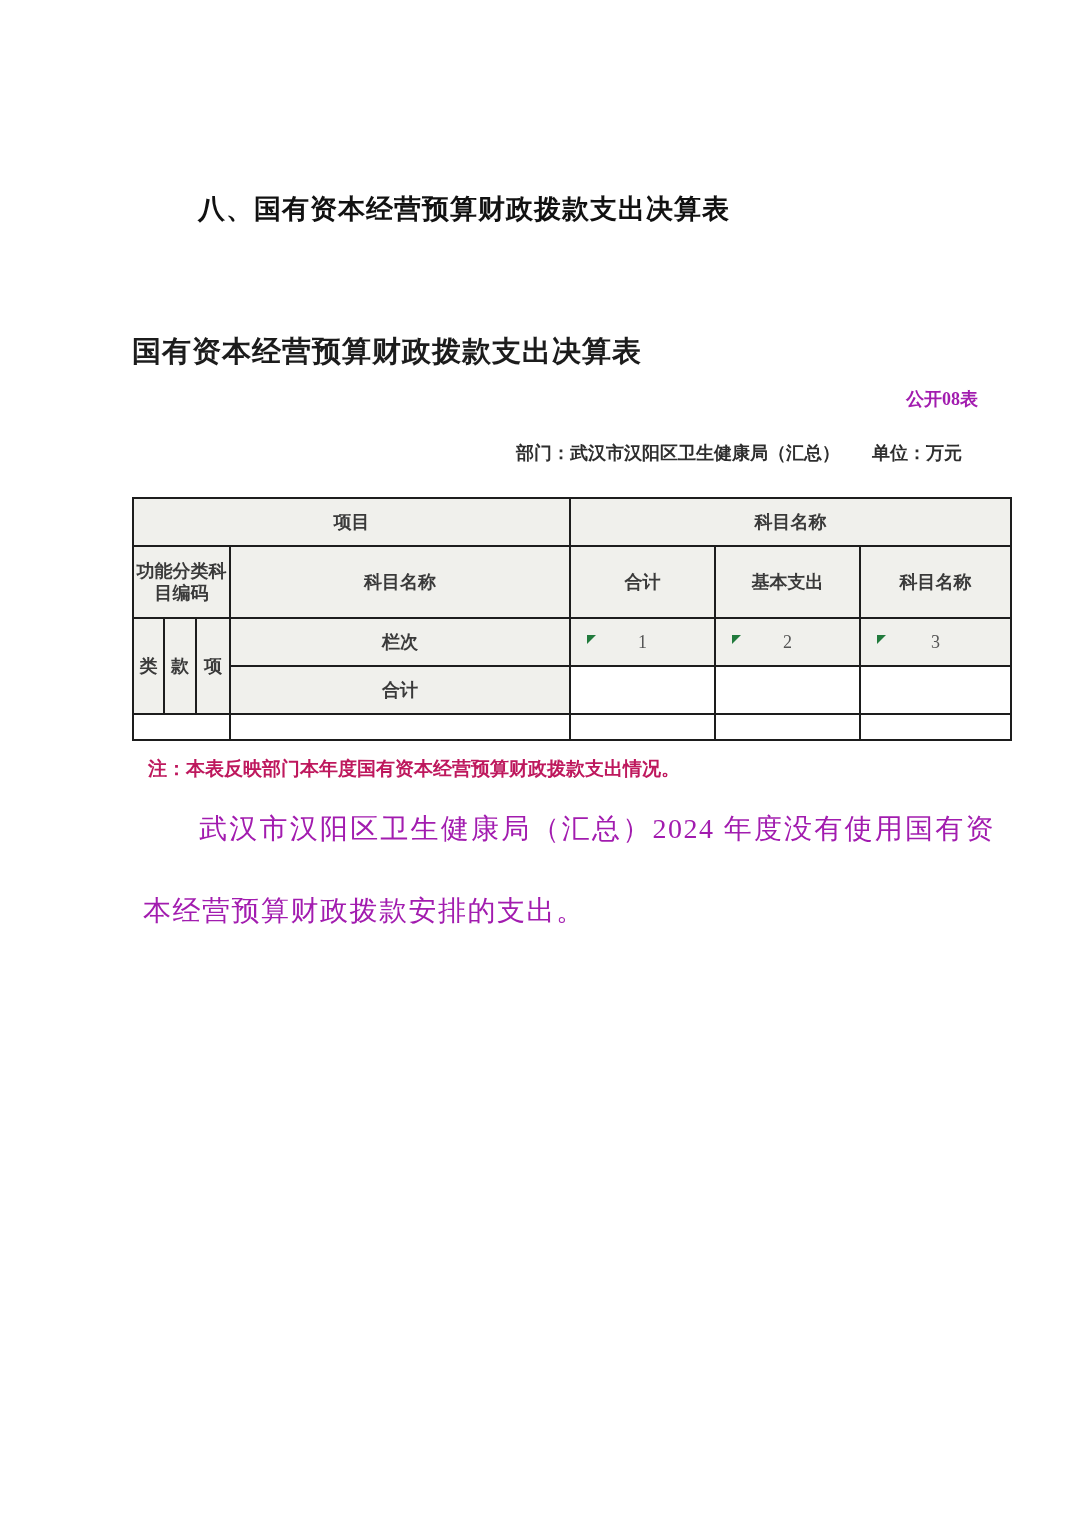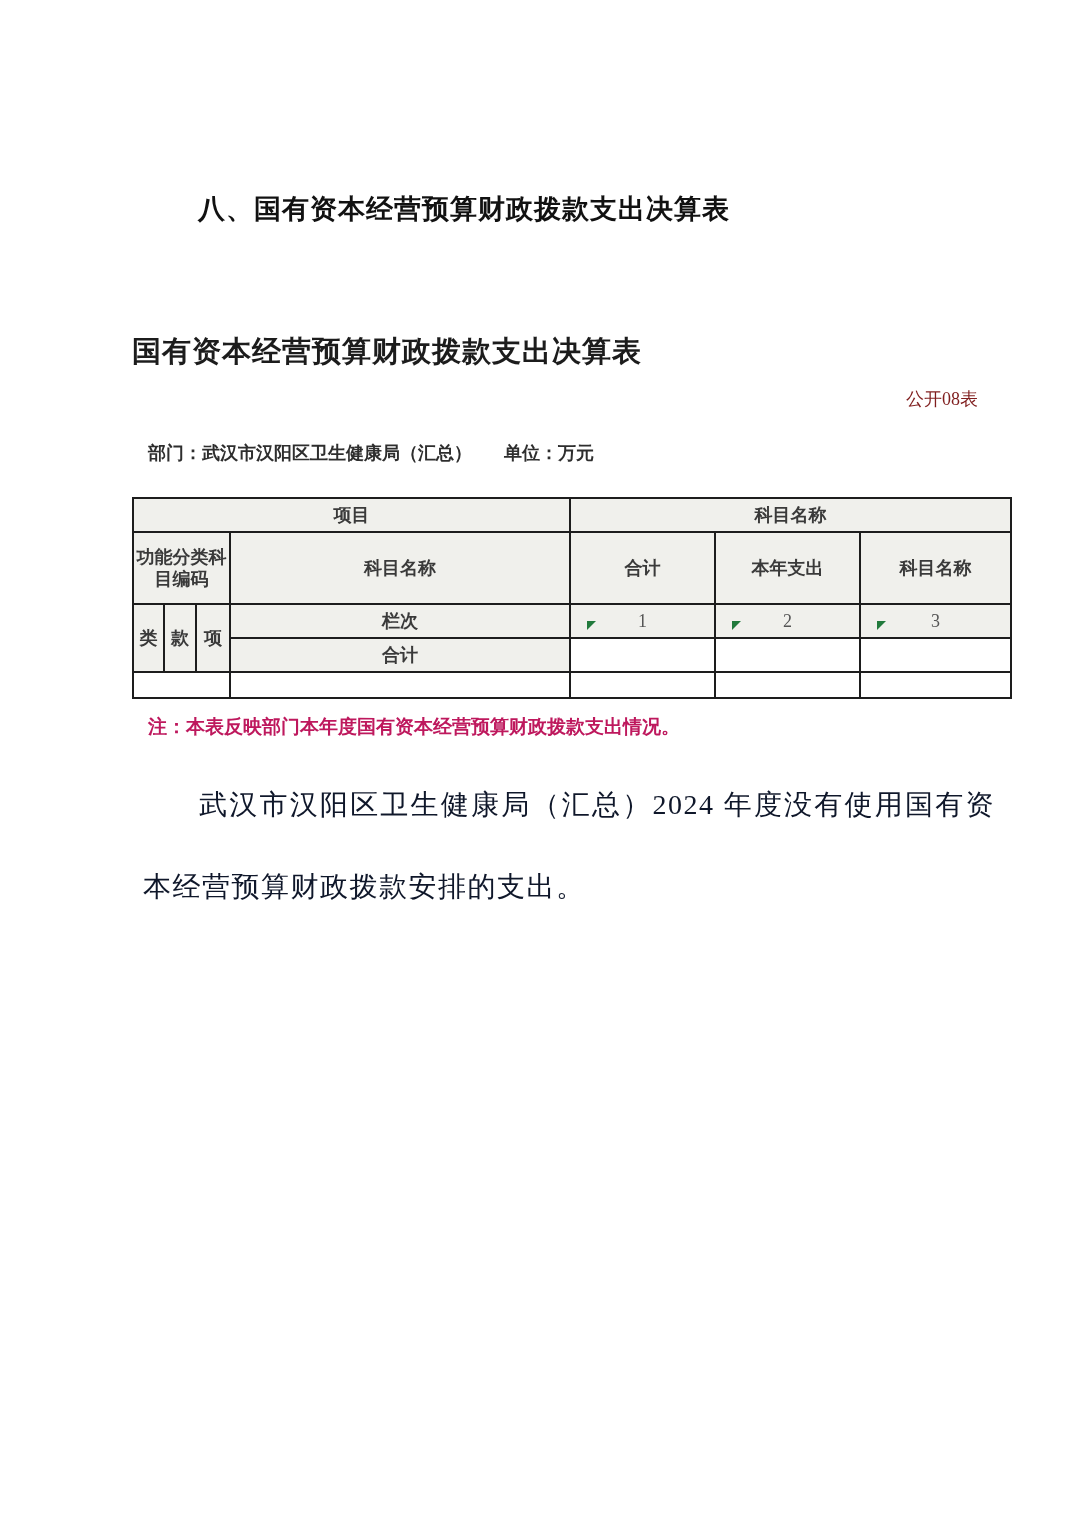--- a/index.html
+++ b/index.html
@@ -30,47 +30,47 @@
   .report-title {
     text-align: left;
     font-weight: bold;
     font-size: 29px;
     letter-spacing: 1px;
     color: #1c1c1c;
   }
   .meta-right {
     text-align: right;
     font-size: 18px;
-    font-weight: normal;
-    color: #7f1d1d;
+    font-weight: bold;
+    color: #a21caf;
     margin-top: 3px;
     line-height: 22px;
   }
   .meta-line {
     display: flex;
-    justify-content: flex-start;
+    justify-content: flex-end;
     font-size: 18px;
     font-weight: bold;
     color: #2e2e2e;
     line-height: 23px;
     margin-bottom: 2px;
   }
 
   table.fiscal {
     border-collapse: collapse;
     table-layout: fixed;
     width: 878px;
   }
   table.fiscal td {
     border: 2px solid #1d1d1d;
     text-align: center;
     vertical-align: middle;
     font-size: 18px;
     overflow: hidden;
-    padding: 4px 2px;
+    padding: 11px 2px;
   }
   td.shade { background: #f0f0ec; }
   td.hdr { font-weight: bold; color: #3a3a3a; }
   td.code-hdr { line-height: 22px; }
   td.num { color: #555; font-size: 17px; position: relative; }
   td.blank { background: #ffffff; }
   tr.r1 td { height: 27px; }
   tr.r2 td { height: 72px; }
   tr.r3 td { height: 26px; }
   tr.r4 td { height: 25px; }
@@ -88,26 +88,26 @@
   .note-line {
     font-size: 19px;
     font-weight: bold;
     color: #be185d;
     line-height: 24px;
     margin-bottom: 7px;
   }
 
   .narrative {
     position: absolute;
-    left: 95px; top: 716px;
+    left: 95px; top: 740px;
     width: 852px;
     font-size: 28px;
     line-height: 82px;
     letter-spacing: 1.5px;
-    color: #0f172a;
+    color: #a21caf;
     text-indent: 2em;
     text-align: justify;
   }
 </style>
 </head>
 <body>
 
 <div class="doc-heading">八、国有资本经营预算财政拨款支出决算表</div>
 
 <div class="report">
@@ -133,21 +133,21 @@
     </colgroup>
     <tbody>
       <tr class="r1">
         <td colspan="4" class="shade hdr">项目</td>
         <td colspan="3" class="shade hdr">科目名称</td>
       </tr>
       <tr class="r2">
         <td colspan="3" class="shade hdr code-hdr">功能分类科目编码</td>
         <td class="shade hdr">科目名称</td>
         <td class="shade hdr">合计</td>
-        <td class="shade hdr">本年支出</td>
+        <td class="shade hdr">基本支出</td>
         <td class="shade hdr">科目名称</td>
       </tr>
       <tr class="r3">
         <td rowspan="2" class="shade hdr">类</td>
         <td rowspan="2" class="shade hdr">款</td>
         <td rowspan="2" class="shade hdr">项</td>
         <td class="shade hdr">栏次</td>
         <td class="shade num"><span class="corner-marker"></span><span>1</span></td>
         <td class="shade num"><span class="corner-marker"></span><span>2</span></td>
         <td class="shade num"><span class="corner-marker"></span><span>3</span></td>

